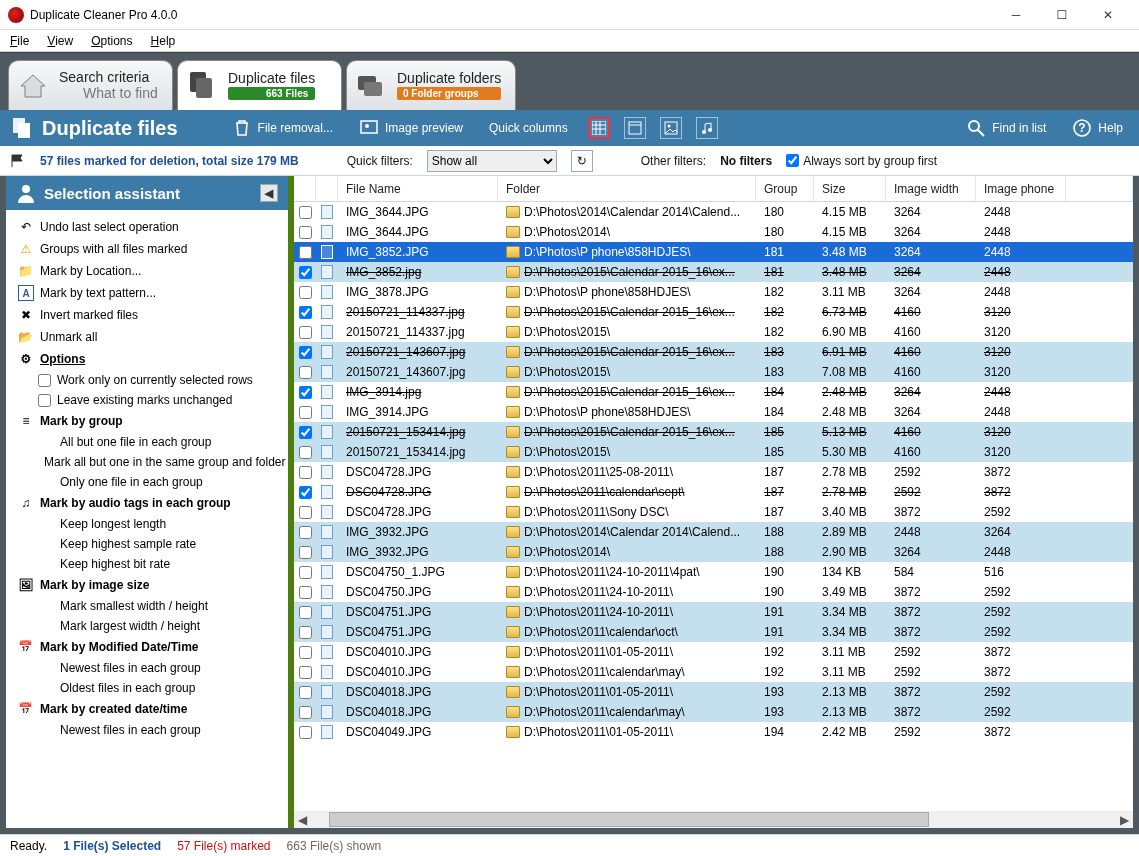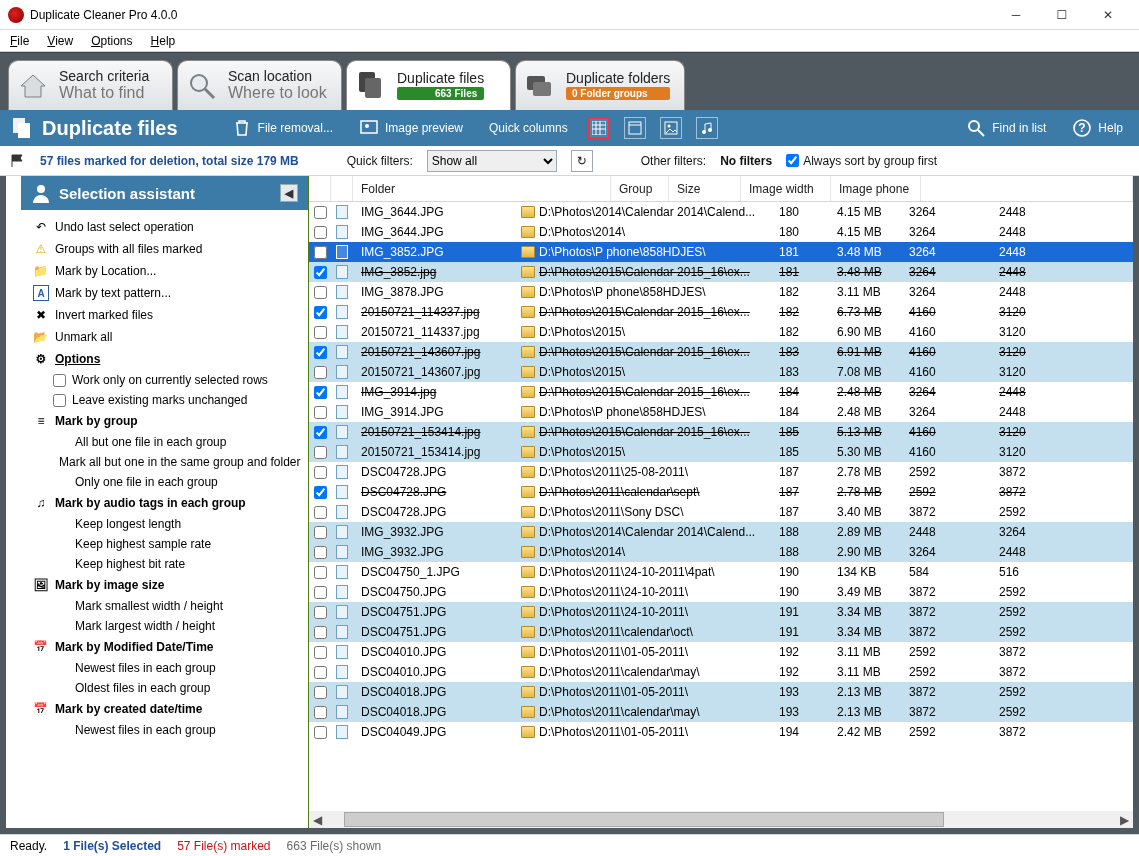--- a/index.html
+++ b/index.html
@@ -12,42 +12,42 @@
 .menubar span { text-decoration: underline; text-decoration-color: transparent; }
 .menubar span::first-letter { text-decoration: underline; }
 .mainmenu { border-bottom: 1px solid #ccc; }
 
 .ribbon { background: #4f595f; height: 58px; display: flex; align-items: flex-end; padding: 0 8px; position: relative; border-top: 1px solid #3a4247; }
 .ribbon-tab { height: 50px; border: 1px solid #888; border-bottom: none; border-radius: 10px 10px 0 0; background: linear-gradient(#f7f8f9,#dfe2e5); display: flex; align-items: center; padding: 4px 14px 4px 6px; margin-right: 4px; gap: 8px; min-width: 165px; }
 .ribbon-tab.active { background: #fff; }
 .ribbon-tab .ticon { width: 36px; height: 36px; display: flex; align-items: center; justify-content: center; }
 .ribbon-tab .tlabels { display: flex; flex-direction: column; line-height: 1.1; justify-content: flex-end; }
 .ribbon-tab .tlabels .ttitle { font-size: 14px; color: #222; }
-.ribbon-tab .tlabels .tsub { font-size: 16px; color: #777; }
+.ribbon-tab .tlabels .tsub { font-size: 14px; color: #777; margin-left: 24px; }
 .badge { display: inline-block; padding: 1px 6px; border-radius: 2px; font-size: 10px; font-weight: bold; color: #fff; }
 .badge.green { background: #2a8a2a; padding-left: 38px; }
 .badge.orange { background: #e07b1f; }
 
 .toolbar { background: #3c7aa8; color: #fff; height: 36px; display: flex; align-items: center; padding: 0 10px; gap: 14px; }
 .toolbar .section-title { font-size: 20px; font-weight: bold; display: flex; align-items: center; gap: 8px; }
 .toolbar .tbtn { display: flex; align-items: center; gap: 6px; padding: 2px 6px; }
 .toolbar .icon-sq { width: 22px; height: 22px; border: 1px solid #a1c1d8; display: flex; align-items: center; justify-content: center; }
 .toolbar .icon-sq.active { border: 2px solid #e34; background: rgba(255,255,255,0.08); }
 .toolbar .spacer { flex: 1; }
 .toolbar svg { display: block; }
 
 .filterbar { height: 30px; background: #fff; border-bottom: 1px solid #cfd6dc; display: flex; align-items: center; padding: 0 10px; gap: 14px; color: #111; }
 .filterbar .mark-status { color: #1e4f96; font-weight: bold; display: flex; align-items: center; gap: 14px; }
 .filterbar select { height: 22px; border: 1px solid #9da9b3; font-size: 12px; }
 .filterbar .refresh { width:22px; height:22px; border:1px solid #9da9b3; display:flex; align-items:center; justify-content:center; }
 .filterbar label { display:flex; align-items:center; gap:4px;}
 .filterbar .strong { font-weight: bold; }
 
 .content { flex: 1; display: flex; min-height: 0; border-left: 6px solid #4f595f; border-right: 6px solid #4f595f; border-bottom: 6px solid #4f595f; background:#fff; }
-.sidebar { width: 288px; display: flex; flex-direction: column; border-right: 1px solid #4d7c0f; margin-left: 15px; }
+.sidebar { width: 288px; display: flex; flex-direction: column; border-right: 6px solid #4d7c0f; }
 .side-hdr { background: #3c7aa8; color: #fff; height: 34px; display: flex; align-items: center; padding: 0 10px; justify-content: space-between; font-size: 15px; font-weight: bold; }
 .side-hdr .collapse { width: 18px; height: 18px; background: #e4e9ed; color: #333; display:flex; align-items:center; justify-content:center; border:1px solid #9aa; font-size:11px;}
 .sidebody { overflow-y: auto; padding: 6px 4px; }
 .sidebody .item { display:flex; align-items:center; gap:6px; padding: 3px 8px; white-space: nowrap; }
 .sidebody .item.bold { font-weight: bold; }
 .sidebody .indent { padding-left: 28px; }
 .sidebody .ico { width:16px; height:16px; display:inline-flex; align-items:center; justify-content:center; }
 .sidebody input[type=checkbox]{ width:13px; height:13px; }
 
 .tablewrap { flex:1; display:flex; flex-direction:column; min-width:0; }
@@ -104,32 +104,20 @@
 <div class="ribbon">
   <div class="ribbon-tab">
     <div class="ticon">
         <svg width="32" height="32" viewBox="0 0 32 32">
           <path d="M4 16 L16 5 L28 16 L24 16 L24 27 L8 27 L8 16 Z" fill="#d9dde0" stroke="#7a7f84"></path>
         </svg>
       </div>
     <div class="tlabels">
         <span class="ttitle">Search criteria</span>
         <span class="tsub">What to find</span>
-      </div>
-  </div>
-  <div class="ribbon-tab">
-    <div class="ticon">
-        <svg width="32" height="32" viewBox="0 0 32 32">
-          <circle cx="13" cy="13" r="8" fill="#e9ecef" stroke="#7a7f84" stroke-width="2"></circle>
-          <line x1="19" y1="19" x2="28" y2="28" stroke="#7a7f84" stroke-width="3"></line>
-        </svg>
-      </div>
-    <div class="tlabels">
-        <span class="ttitle">Scan location</span>
-        <span class="tsub">Where to look</span>
       </div>
   </div>
   <div class="ribbon-tab active">
     <div class="ticon">
         <svg width="36" height="36" viewBox="0 0 36 36">
           <rect x="6" y="4" width="16" height="20" fill="#444" rx="2"></rect>
           <rect x="12" y="10" width="16" height="20" fill="#666" rx="2"></rect>
         </svg>
       </div>
     <div class="tlabels">
@@ -353,20 +341,21 @@
           <span style="width: 16px;"></span>
           <span>Newest files in each group</span>
         </div>
       </div>
   </div>
 
   <div class="tablewrap">
     <div class="thead">
       <div class="th col-chk"></div>
       <div class="th col-ico"></div>
+      <div class="th col-nm">File Name</div>
       <div class="th col-fd">Folder</div>
       <div class="th col-gr">Group</div>
       <div class="th col-sz" style="position:relative;">Size</div>
       <div class="th col-iw">Image width</div>
       <div class="th col-ih">Image phone</div>
       <div class="th col-pad"></div>
     </div>
     <div class="tbody" id="tbody">
         <div class="tr">
           <div class="td col-chk">

